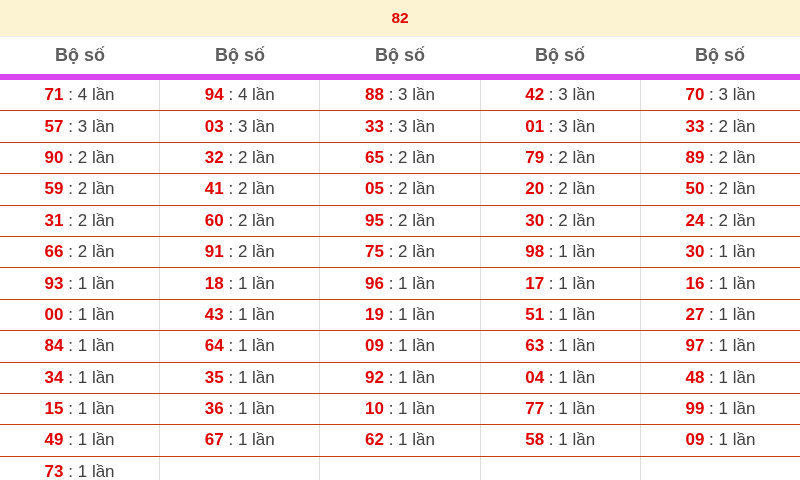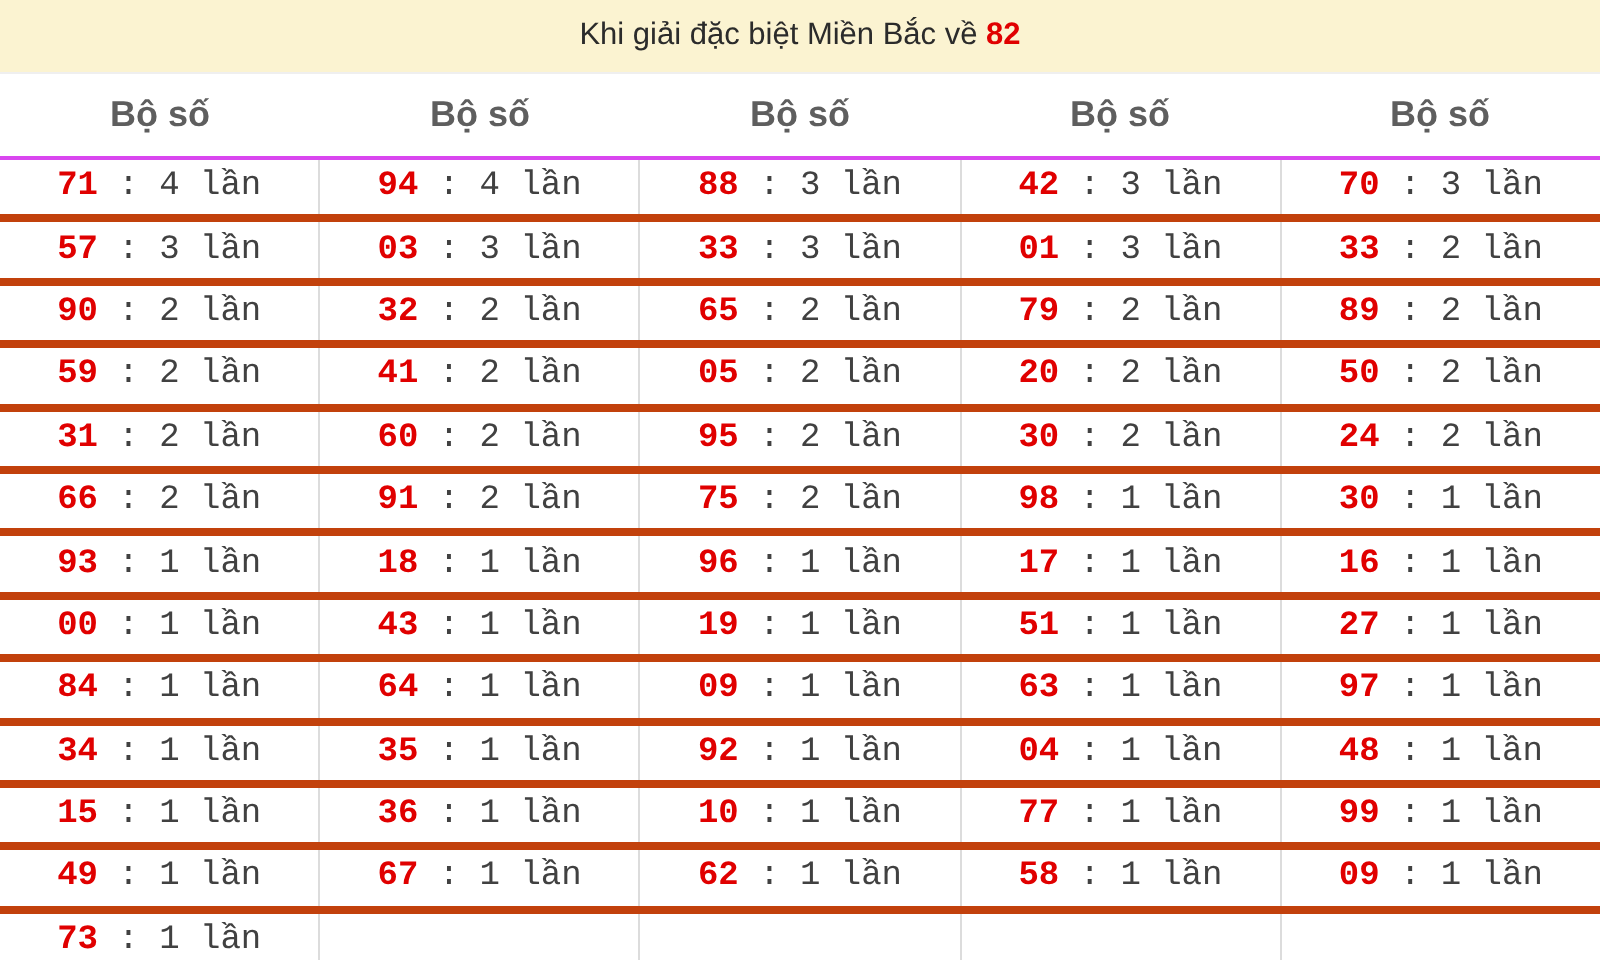--- a/index.html
+++ b/index.html
@@ -16,48 +16,47 @@
     border-bottom: 1px solid #efefef;
     white-space: pre-wrap;
   }
   .title-bar .hl {
     color: var(--accent, #e00000);
     font-weight: bold;
   }
   .freq-table { width: 800px; }
   .thead {
     display: flex; height: 43px;
-    border-bottom: 2px solid #d946ef;
+    border-bottom: 6px solid #d946ef;
   }
   .th {
     flex: 1 1 0; display: flex; align-items: center; justify-content: center;
     font-size: 18px; font-weight: bold; color: var(--head-color, #5e5e5e);
   }
   .row {
     display: flex; height: 31.4px;
-    border-bottom: 4px solid #c2410c;
-    font-family: Liberation Mono, monospace;
+    border-bottom: 1px solid #c2410c;
   }
   .cell {
     flex: 1 1 0; display: flex; align-items: center; justify-content: center;
     font-size: 17px; color: var(--cell-color, #414141);
     border-right: 1px solid #dcdcdc;
     white-space: pre;
   }
   .cell:last-child { border-right: none; }
   .cell .num {
     color: var(--accent, #e00000);
     font-weight: bold;
   }
 </style>
 </head>
 <body>
 
 <div class="title-bar">
-  <span>Khi giải đặc biệt Miền Bắc về </span><span class="hl">82</span>
+  <span class="hl">82</span>
 </div>
 
 <div class="freq-table">
   <div class="thead" id="thead">
       <div class="th">Bộ số</div>
       <div class="th">Bộ số</div>
       <div class="th">Bộ số</div>
       <div class="th">Bộ số</div>
       <div class="th">Bộ số</div>
     </div>

